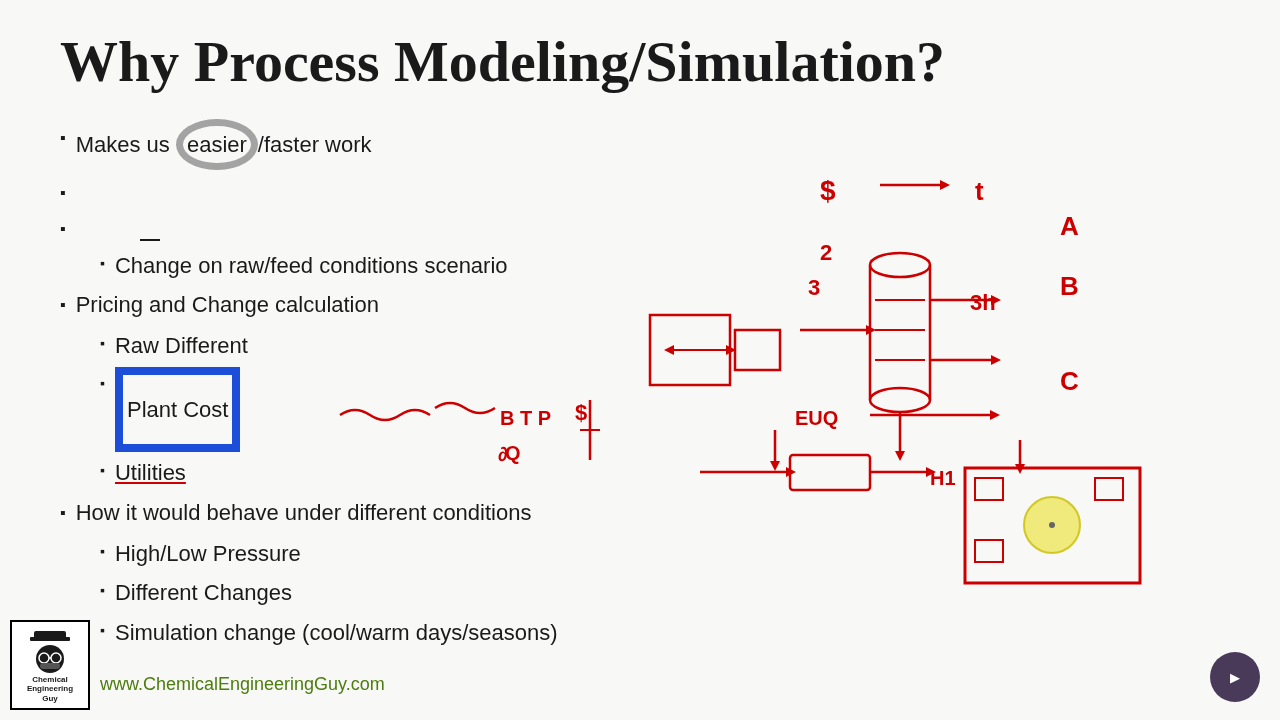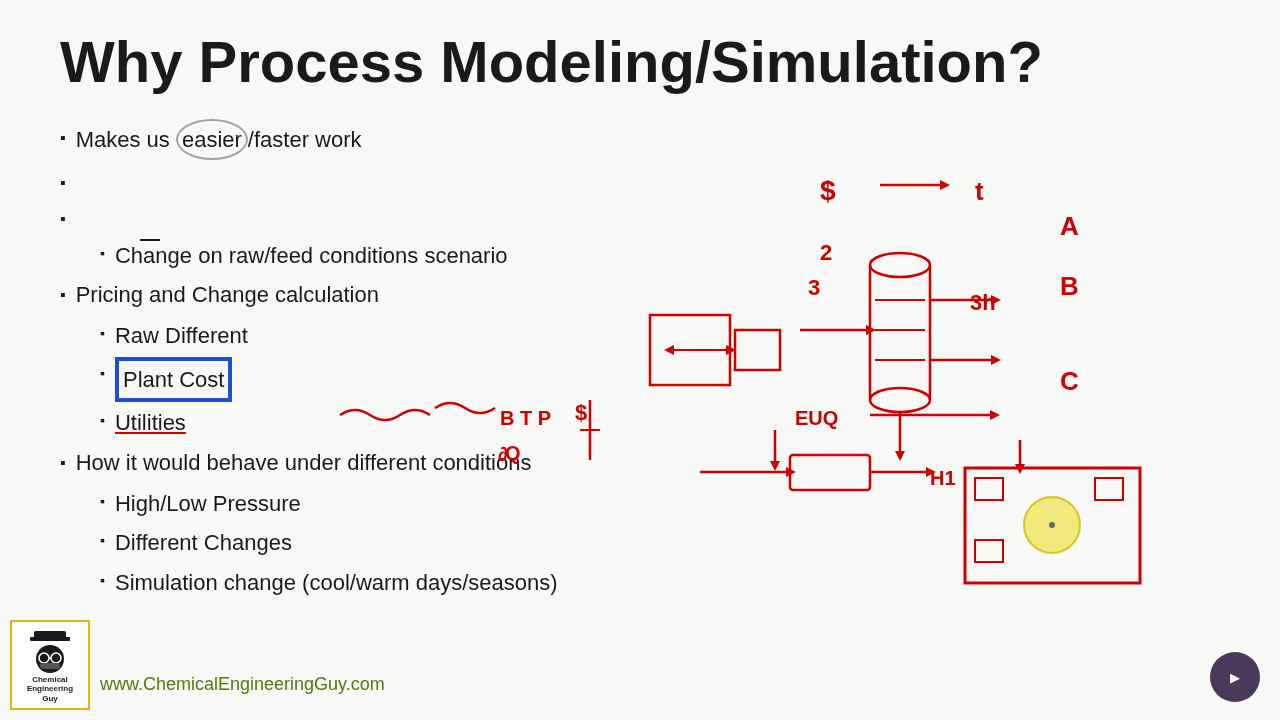--- a/index.html
+++ b/index.html
@@ -17,21 +17,21 @@
       height: 720px;
       background: #f8f8f6;
       position: relative;
       padding: 30px 60px 20px 60px;
     }
 
     .title {
       font-size: 58px;
       font-weight: 900;
       color: #1a1a1a;
-      font-family: Liberation Sans, sans-serif;
+      font-family: Liberation Serif, serif;
       margin-bottom: 25px;
       line-height: 1.1;
     }
 
     .content {
       font-size: 22px;
       color: #1a1a1a;
       line-height: 1.7;
     }
 
@@ -62,29 +62,29 @@
       margin-right: 10px;
       margin-top: 5px;
       flex-shrink: 0;
     }
 
     .underline-text {
       text-decoration: underline;
     }
 
     .circle-text {
-      border: 2px solid #a3a3a3;
+      border: 7px solid #a3a3a3;
       border-radius: 50%;
       padding: 0 4px;
       display: inline-block;
     }
 
     .rect-text {
-      border: 4px solid #1d4ed8;
-      padding: 0 4px;
+      border: 8px solid #1d4ed8;
+      padding: 16px 4px;
       display: inline-block;
     }
 
     .underline-red {
       text-decoration: underline;
       text-decoration-color: #cc0000;
     }
 
     
     .drawings-overlay {
@@ -96,21 +96,21 @@
       pointer-events: none;
     }
 
     
     .logo-box {
       position: absolute;
       bottom: 10px;
       left: 10px;
       width: 80px;
       height: 90px;
-      border: 2px solid #eab308;
+      border: 2px solid #000000;
       background: white;
       display: flex;
       flex-direction: column;
       align-items: center;
       justify-content: center;
       font-size: 9px;
       text-align: center;
       font-weight: bold;
       color: #1a1a1a;
       padding: 4px;

